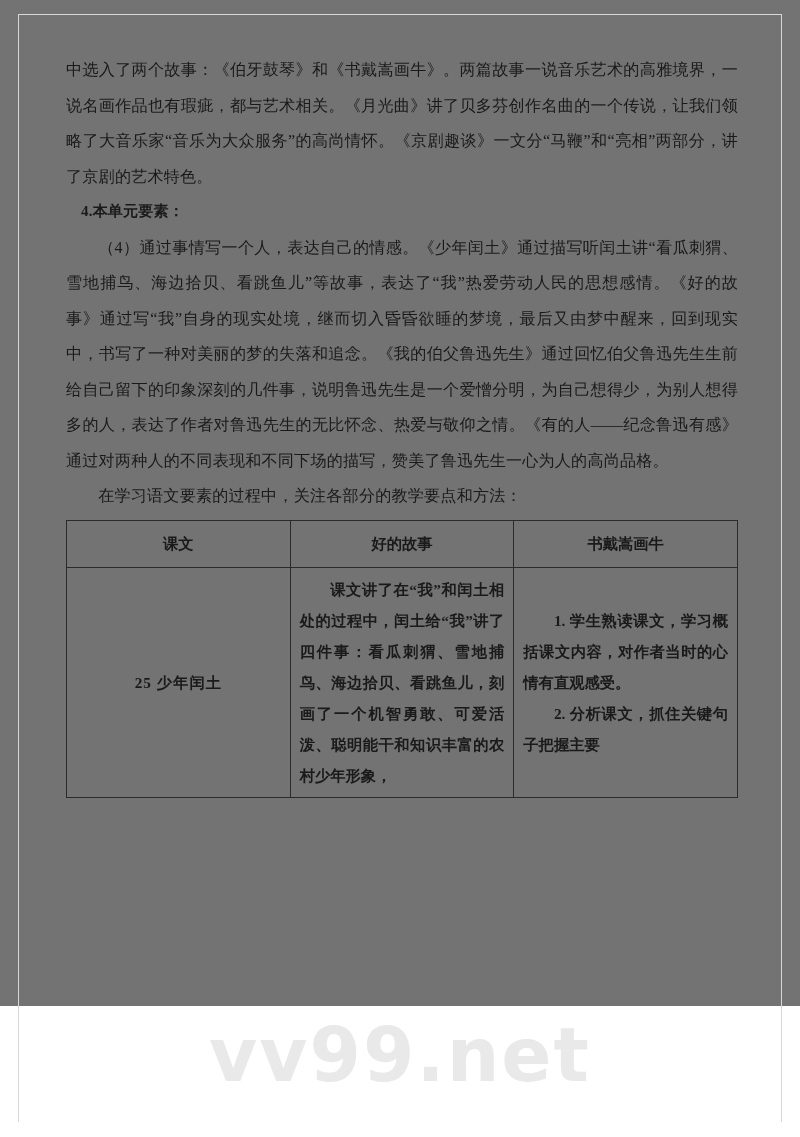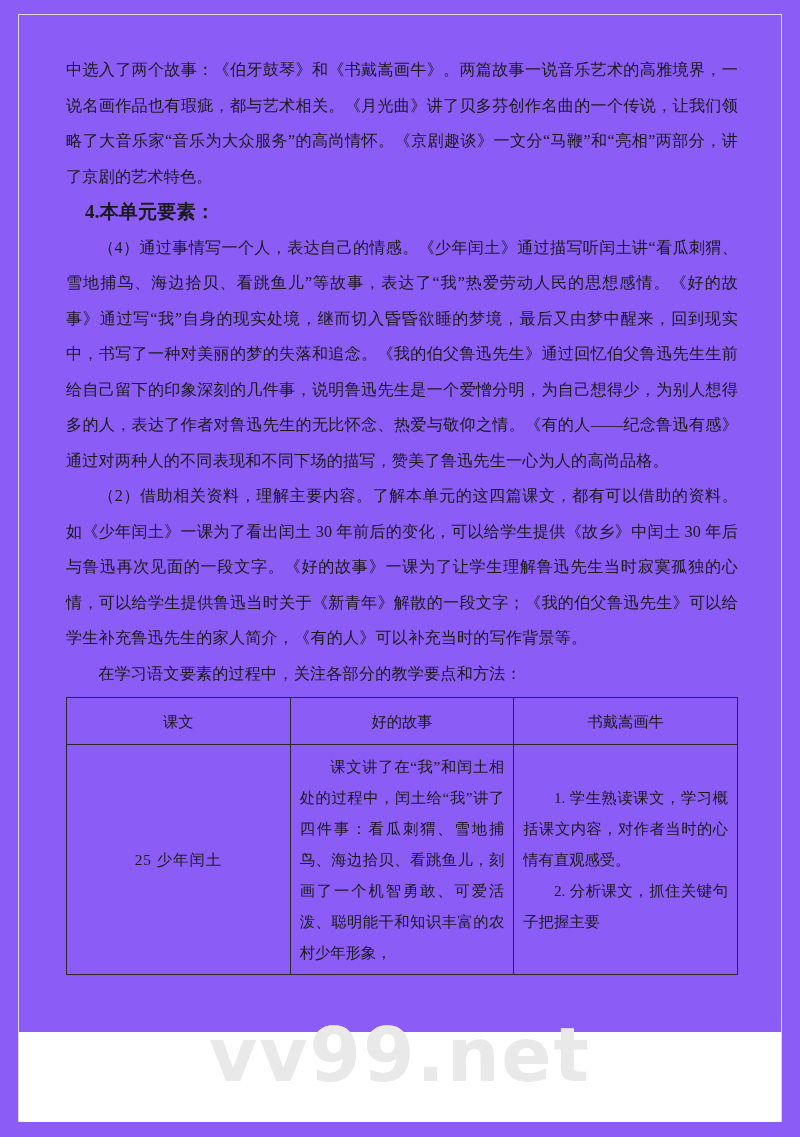--- a/index.html
+++ b/index.html
@@ -13,22 +13,22 @@
     font-family: "Liberation Serif", "DejaVu Serif", serif;
     color: #1a1a1a;
     position: relative;
     overflow: hidden;
   }
   .page {
     position: absolute;
     left: 0;
     top: 0;
     width: 800px;
-    height: 1137px;
-    background: #8b5cf6;
+    height: 1006px;
+    background: #737373;
   }
   .page-border {
     position: absolute;
     left: 18px;
     top: 14px;
     width: 764px;
     height: 1108px;
     border: 1px solid #d8d8d8;
     box-sizing: border-box;
     pointer-events: none;
@@ -46,37 +46,37 @@
     text-align: justify;
     text-justify: inter-ideograph;
     letter-spacing: 0.2px;
   }
   p.indent {
     text-indent: 2em;
   }
   p.bold-head {
     font-weight: bold;
     text-indent: 1em;
-    font-size: 19px;
+    font-size: 15px;
   }
   .tbl-wrap {
     margin-top: 6px;
   }
   table.doc-table {
     border-collapse: collapse;
     width: 672px;
     table-layout: fixed;
   }
   table.doc-table td, table.doc-table th {
     border: 1px solid #2b2b2b;
     padding: 6px 9px;
     font-size: 15.3px;
     line-height: 31px;
     vertical-align: middle;
-    font-weight: normal;
+    font-weight: bold;
   }
   table.doc-table th {
     text-align: center;
     height: 34px;
   }
   td.col-title {
     text-align: center;
     width: 152px;
     letter-spacing: 1px;
   }
@@ -140,21 +140,20 @@
 
   <div class="content">
 
     <p class="para">中选入了两个故事：《伯牙鼓琴》和《书戴嵩画牛》。两篇故事一说音乐艺术的高雅境界，一说名画作品也有瑕疵，都与艺术相关。《月光曲》讲了贝多芬创作名曲的一个传说，让我们领略了大音乐家“音乐为大众服务”的高尚情怀。《京剧趣谈》一文分“马鞭”和“亮相”两部分，讲了京剧的艺术特色。</p>
 
 
     <p class="para bold-head">4.本单元要素：</p>
 
     <p class="para indent">（4）通过事情写一个人，表达自己的情感。《少年闰土》通过描写听闰土讲“看瓜刺猬、雪地捕鸟、海边拾贝、看跳鱼儿”等故事，表达了“我”热爱劳动人民的思想感情。《好的故事》通过写“我”自身的现实处境，继而切入昏昏欲睡的梦境，最后又由梦中醒来，回到现实中，书写了一种对美丽的梦的失落和追念。《我的伯父鲁迅先生》通过回忆伯父鲁迅先生生前给自己留下的印象深刻的几件事，说明鲁迅先生是一个爱憎分明，为自己想得少，为别人想得多的人，表达了作者对鲁迅先生的无比怀念、热爱与敬仰之情。《有的人——纪念鲁迅有感》通过对两种人的不同表现和不同下场的描写，赞美了鲁迅先生一心为人的高尚品格。</p>
 
-    <p class="para indent">（2）借助相关资料，理解主要内容。了解本单元的这四篇课文，都有可以借助的资料。如《少年闰土》一课为了看出闰土 30 年前后的变化，可以给学生提供《故乡》中闰土 30 年后与鲁迅再次见面的一段文字。《好的故事》一课为了让学生理解鲁迅先生当时寂寞孤独的心情，可以给学生提供鲁迅当时关于《新青年》解散的一段文字；《我的伯父鲁迅先生》可以给学生补充鲁迅先生的家人简介，《有的人》可以补充当时的写作背景等。</p>
 
     <p class="para indent">在学习语文要素的过程中，关注各部分的教学要点和方法：</p>
 
     <div class="tbl-wrap">
       <table class="doc-table">
         <thead>
           <tr>
             <th class="col-title">课文</th>
             <th class="col-points">好的故事</th>
             <th class="col-methods">书戴嵩画牛</th>

